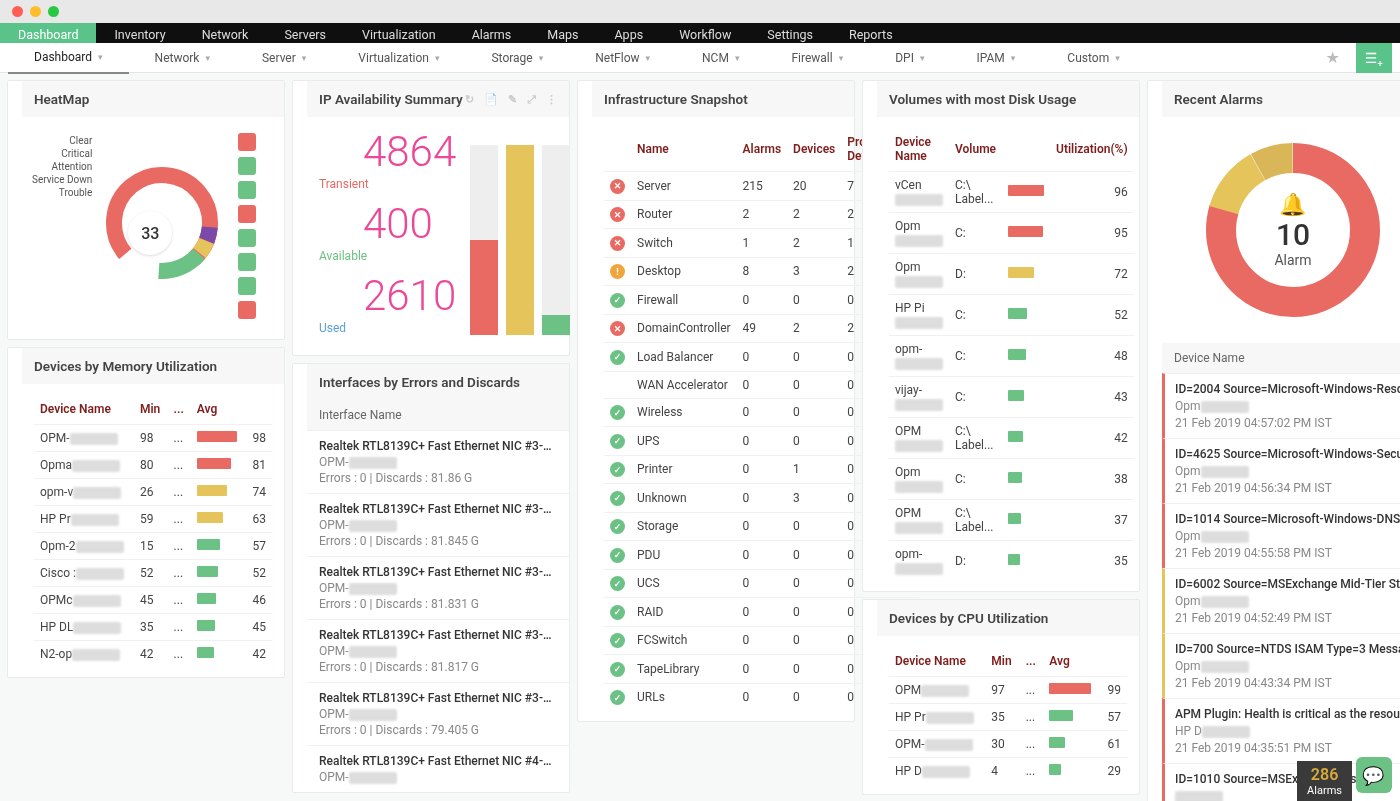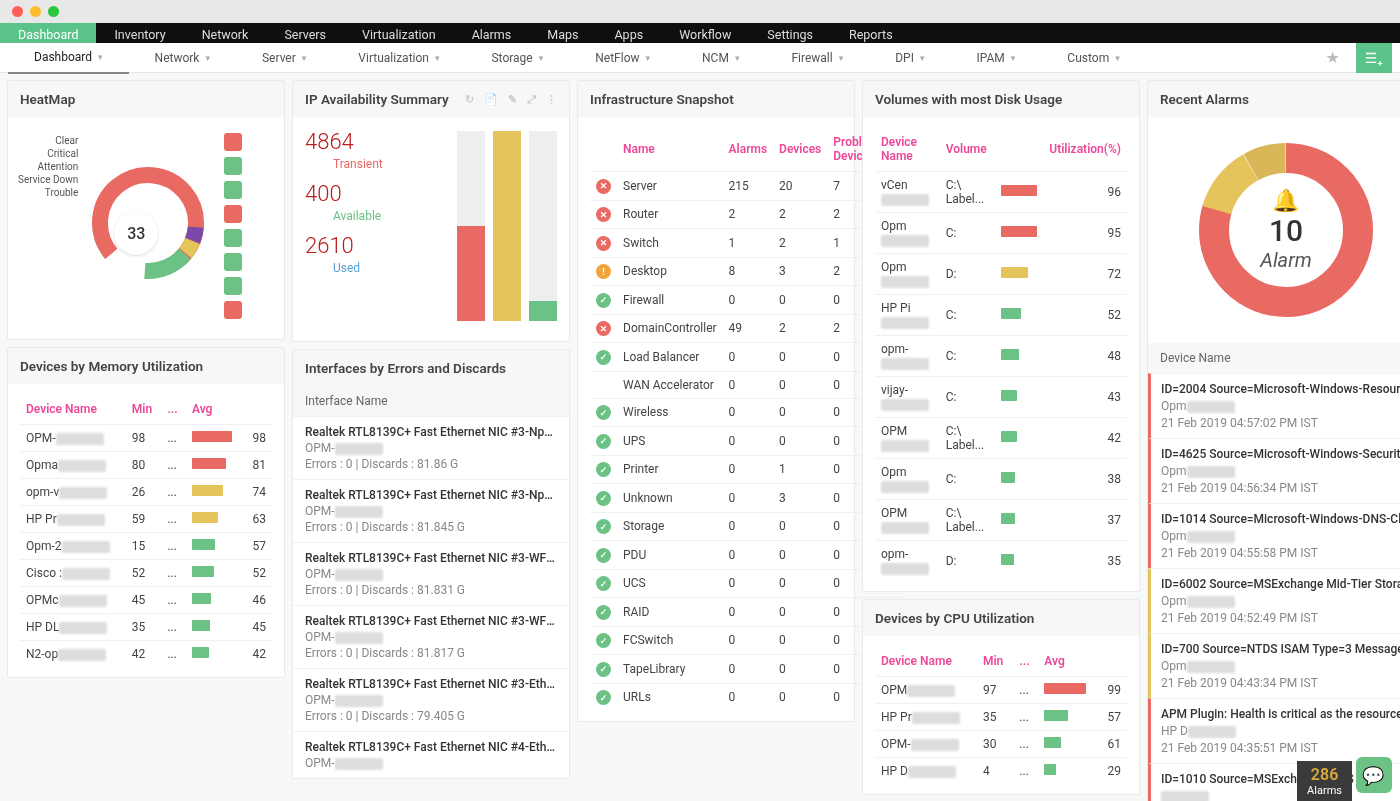--- a/index.html
+++ b/index.html
@@ -20,45 +20,45 @@
 .subnav-item { padding: 8px 26px; color: #555; font-size: 12px; cursor: pointer; position: relative; display: flex; align-items: center; gap: 6px; }
 .subnav-item.active { border-bottom: 2px solid #888; color: #222; }
 .chev { font-size: 9px; color: #aaa; }
 .subnav-right { margin-left: auto; display: flex; align-items: center; gap: 6px; }
 .star-icon { font-size: 16px; color: #bbb; padding: 4px 10px; }
 .customize-btn { background: #59c38a; color: #fff; padding: 7px 9px; font-size: 14px; }
 
 
 .dash { display: grid; grid-template-columns: 278px 278px 278px 278px 278px; gap: 7px; padding: 7px; align-items: start; }
 .col { display: flex; flex-direction: column; gap: 7px; }
-.widget { background: #fff; border: 1px solid #eaeaea; border-radius: 2px; }
+.widget { background: #fff; border: 1px solid #eaeaea; border-radius: 2px; padding-left: 14px; }
 .whead { background: #f7f7f7; padding: 10px 12px; font-weight: 600; color: #444; font-size: 13.5px; display: flex; align-items: center; justify-content: space-between; }
 .whead-icons { display: flex; gap: 10px; color: #ccc; font-size: 11px; }
 .wbody { padding: 10px 12px; }
 
 
 .heatmap-body { display: flex; gap: 10px; padding: 16px 10px 20px; }
 .legend { display: flex; flex-direction: column; gap: 2px; text-align: right; font-size: 10px; color: #555; padding-top: 2px; }
 .chips { display: flex; flex-direction: column; gap: 6px; margin-left: 6px; }
 .chip { width: 18px; height: 18px; border-radius: 3px; }
 .c-red { background: #e96a63; } .c-grn { background: #6cc285; } .c-yel { background: #e4c45b; }
 
 
 .ip-body { display: flex; gap: 14px; padding: 14px 12px 20px; }
 .ip-nums { display: flex; flex-direction: column; gap: 12px; }
-.ip-big { font-size: 22px; font-weight: 300; color: #b91c1c; line-height: 1; }
-.ip-lbl { font-size: 12px; margin-top: 4px; margin-left: 28px; }
+.ip-big { font-size: 42px; font-weight: 300; color: #ec4899; line-height: 1; margin-left: 44px; }
+.ip-lbl { font-size: 12px; margin-top: 4px; }
 .t-red { color: #e96a63; } .t-grn { color: #6cc285; } .t-blue { color: #5aa1d4; }
 .ip-bars { display: flex; gap: 8px; align-items: flex-end; margin-left: auto; }
 .ip-col { width: 28px; height: 190px; background: #eee; position: relative; display: flex; flex-direction: column-reverse; }
 .ip-fill { width: 100%; }
 
 
 .mt { width: 100%; border-collapse: collapse; }
-.mt th { text-align: left; font-weight: 600; font-size: 12px; color: #ec4899; padding: 8px 6px; }
+.mt th { text-align: left; font-weight: 600; font-size: 12px; color: #7f1d1d; padding: 8px 6px; }
 .mt td { padding: 6px 6px; font-size: 12px; color: #444; border-top: 1px solid #f0f0f0; vertical-align: middle; }
 .blur { display: inline-block; width: 48px; height: 12px; background: #ddd; border-radius: 2px; vertical-align: middle; filter: blur(1px); }
 .bar { height: 11px; border-radius: 1px; display: inline-block; }
 .bar-red { background: #e96a63; } .bar-grn { background: #6cc285; } .bar-yel { background: #e4c45b; }
 
 
 .st { width: 15px; height: 15px; border-radius: 50%; display: inline-flex; align-items: center; justify-content: center; color: #fff; font-size: 9px; font-weight: bold; }
 .st-x { background: #e96a63; } .st-ok { background: #6cc285; } .st-w { background: #f1a43c; }
 
 
@@ -66,21 +66,21 @@
 .ihead { background: #f7f7f7; padding: 8px 12px; color: #666; }
 .iitem { padding: 8px 12px; border-top: 1px solid #f0f0f0; }
 .iitem .t { color: #333; font-weight: 500; white-space: nowrap; overflow: hidden; text-overflow: ellipsis; }
 .iitem .s { color: #888; margin-top: 2px; }
 
 
 .alarm-donut-wrap { display: flex; justify-content: center; padding: 18px 0; position: relative; }
 .alarm-center { position: absolute; top: 50%; left: 50%; transform: translate(-50%, -50%); text-align: center; }
 .alarm-center .icon { font-size: 22px; }
 .alarm-center .n { font-size: 30px; font-weight: 500; color: #333; }
-.alarm-center .l { font-size: 20px; color: #555; font-style: italic; }
+.alarm-center .l { font-size: 14px; color: #555; }
 
 
 .alist .arow { border-left: 3px solid #e96a63; padding: 8px 10px; font-size: 12px; border-top: 1px solid #f0f0f0; }
 .alist .arow.y { border-left-color: #e4c45b; }
 .alist .arow .t { color: #333; font-weight: 500; white-space: nowrap; overflow: hidden; text-overflow: ellipsis; }
 .alist .arow .s { color: #888; margin-top: 3px; }
 
 
 .fbadge { position: fixed; right: 48px; bottom: 0; background: #3a3a3a; color: #fff; padding: 4px 10px; font-size: 11px; text-align: center; }
 .fbadge .n { font-size: 16px; font-weight: 600; color: #d9a93a; }

